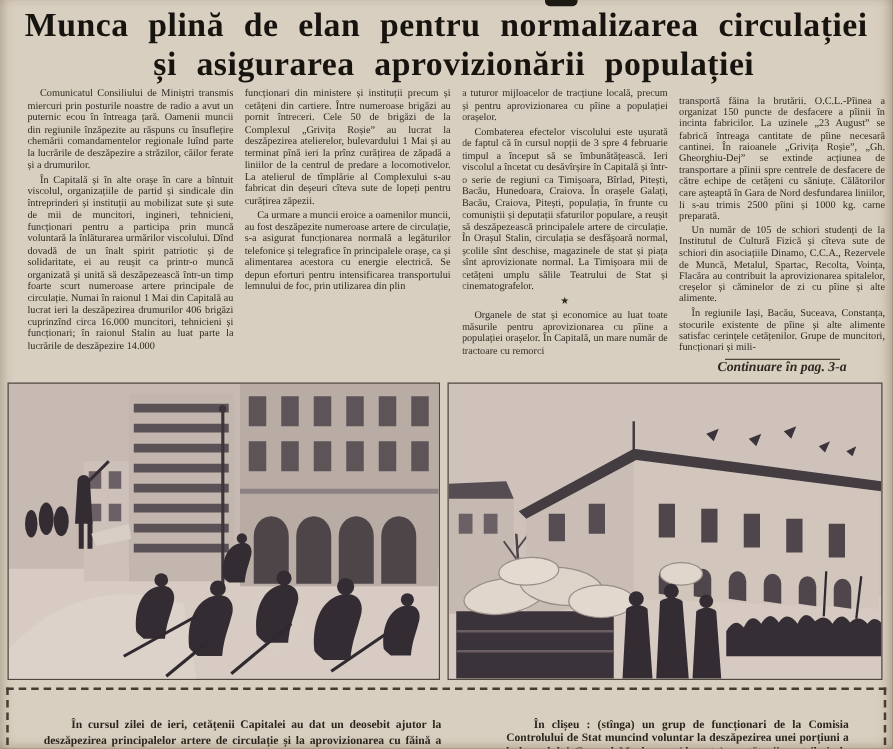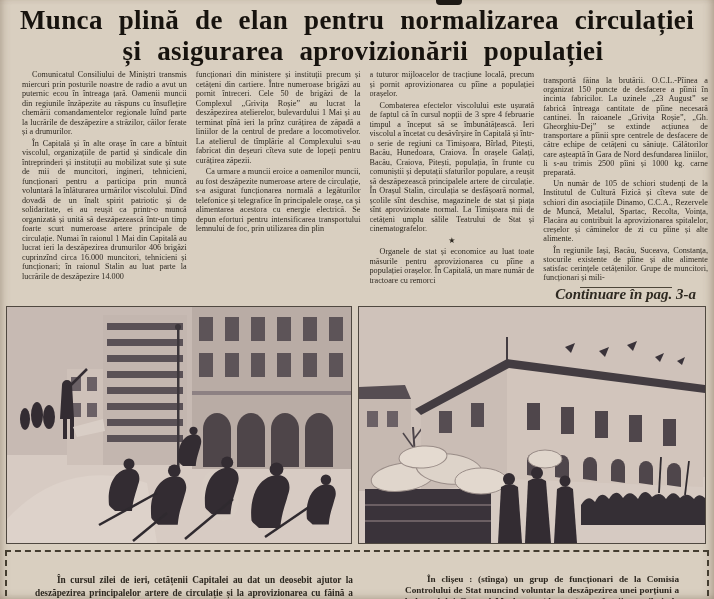--- a/index.html
+++ b/index.html
@@ -28,21 +28,21 @@
     font-size:8.2px;line-height:9.5px;
     text-align:justify;
     color:#2e2921;
     overflow:hidden;
   }
   .col p{margin:0 0 2px 0;text-indent:10px;}
   .col p.cont{text-indent:0;}
   .col4{line-height:9.2px;padding-top:6px;}
   .star-sep{text-align:center;font-size:8px;margin:3px 0 3px 0;text-indent:0 !important;}
   .cont-rule{width:92px;border:0;border-top:1px solid #4d463a;margin:5px auto 2px auto;}
-  .continuation{text-align:center !important;text-indent:0 !important;font-style:italic;font-weight:bold;font-size:15px;}
+  .continuation{text-align:center !important;text-indent:0 !important;font-style:italic;font-weight:bold;font-size:11px;}
   .photos{display:flex;gap:6px;padding:2px 5px 0 6px;}
   .photo{
     margin:0;position:relative;
     height:236px;border:1px solid #4f4840;
     background:#cdc0b8;overflow:hidden;
   }
   .photo.ph-left{width:344px;}
   .photo.ph-right{width:346px;}
   .photo svg{display:block;}
   .caption-box{
@@ -74,21 +74,21 @@
   <section class="columns">
     <div class="col">
       <p>Comunicatul Consiliului de Miniștri transmis miercuri prin posturile noastre de radio a avut un puternic ecou în întreaga țară. Oamenii muncii din regiunile înzăpezite au răspuns cu însuflețire chemării comandamentelor regionale luînd parte la lucrările de deszăpezire a străzilor, căilor ferate și a drumurilor.</p>
       <p>În Capitală și în alte orașe în care a bîntuit viscolul, organizațiile de partid și sindicale din întreprinderi și instituții au mobilizat sute și sute de mii de muncitori, ingineri, tehnicieni, funcționari pentru a participa prin muncă voluntară la înlăturarea urmărilor viscolului. Dînd dovadă de un înalt spirit patriotic și de solidaritate, ei au reușit ca printr-o muncă organizată și unită să deszăpezească într-un timp foarte scurt numeroase artere principale de circulație. Numai în raionul 1 Mai din Capitală au lucrat ieri la deszăpezirea drumurilor 406 brigăzi cuprinzînd circa 16.000 muncitori, tehnicieni și funcționari; în raionul Stalin au luat parte la lucrările de deszăpezire 14.000</p>
     </div>
     <div class="col">
       <p class="cont">funcționari din ministere și instituții precum și cetățeni din cartiere. Între numeroase brigăzi au pornit întreceri. Cele 50 de brigăzi de la Complexul „Grivița Roșie” au lucrat la deszăpezirea atelierelor, bulevardului 1 Mai și au terminat pînă ieri la prînz curățirea de zăpadă a liniilor de la centrul de predare a locomotivelor. La atelierul de tîmplărie al Complexului s-au fabricat din deșeuri cîteva sute de lopeți pentru curățirea zăpezii.</p>
       <p>Ca urmare a muncii eroice a oamenilor muncii, au fost deszăpezite numeroase artere de circulație, s-a asigurat funcționarea normală a legăturilor telefonice și telegrafice în principalele orașe, ca și alimentarea acestora cu energie electrică. Se depun eforturi pentru intensificarea transportului lemnului de foc, prin utilizarea din plin</p>
     </div>
     <div class="col">
-      <p class="cont">a tuturor mijloacelor de tracțiune locală, precum și pornit aprovizionarea cu pîine a populației orașelor.</p>
+      <p class="cont">a tuturor mijloacelor de tracțiune locală, precum și pentru aprovizionarea cu pîine a populației orașelor.</p>
       <p>Combaterea efectelor viscolului este ușurată de faptul că în cursul nopții de 3 spre 4 februarie timpul a început să se îmbunătățească. Ieri viscolul a încetat cu desăvîrșire în Capitală și într-o serie de regiuni ca Timișoara, Bîrlad, Pitești, Bacău, Hunedoara, Craiova. În orașele Galați, Bacău, Craiova, Pitești, populația, în frunte cu comuniștii și deputații sfaturilor populare, a reușit să deszăpezească principalele artere de circulație. În Orașul Stalin, circulația se desfășoară normal, școlile sînt deschise, magazinele de stat și piața sînt aprovizionate normal. La Timișoara mii de cetățeni umplu sălile Teatrului de Stat și cinematografelor.</p>
       <p class="star-sep">★</p>
       <p>Organele de stat și economice au luat toate măsurile pentru aprovizionarea cu pîine a populației orașelor. În Capitală, un mare număr de tractoare cu remorci</p>
     </div>
     <div class="col col4">
       <p class="cont">transportă făina la brutării. O.C.L.-Pîinea a organizat 150 puncte de desfacere a pîinii în incinta fabricilor. La uzinele „23 August” se fabrică întreaga cantitate de pîine necesară cantinei. În raioanele „Grivița Roșie”, „Gh. Gheorghiu-Dej” se extinde acțiunea de transportare a pîinii spre centrele de desfacere de către echipe de cetățeni cu săniuțe. Călătorilor care așteaptă în Gara de Nord desfundarea liniilor, li s-au trimis 2500 pîini și 1000 kg. carne preparată.</p>
       <p>Un număr de 105 de schiori studenți de la Institutul de Cultură Fizică și cîteva sute de schiori din asociațiile Dinamo, C.C.A., Rezervele de Muncă, Metalul, Spartac, Recolta, Voința, Flacăra au contribuit la aprovizionarea spitalelor, creșelor și căminelor de zi cu pîine și alte alimente.</p>
       <p>În regiunile Iași, Bacău, Suceava, Constanța, stocurile existente de pîine și alte alimente satisfac cerințele cetățenilor. Grupe de muncitori, funcționari și mili-</p>
       <hr class="cont-rule">
       <p class="continuation">Continuare în pag. 3-a</p>

